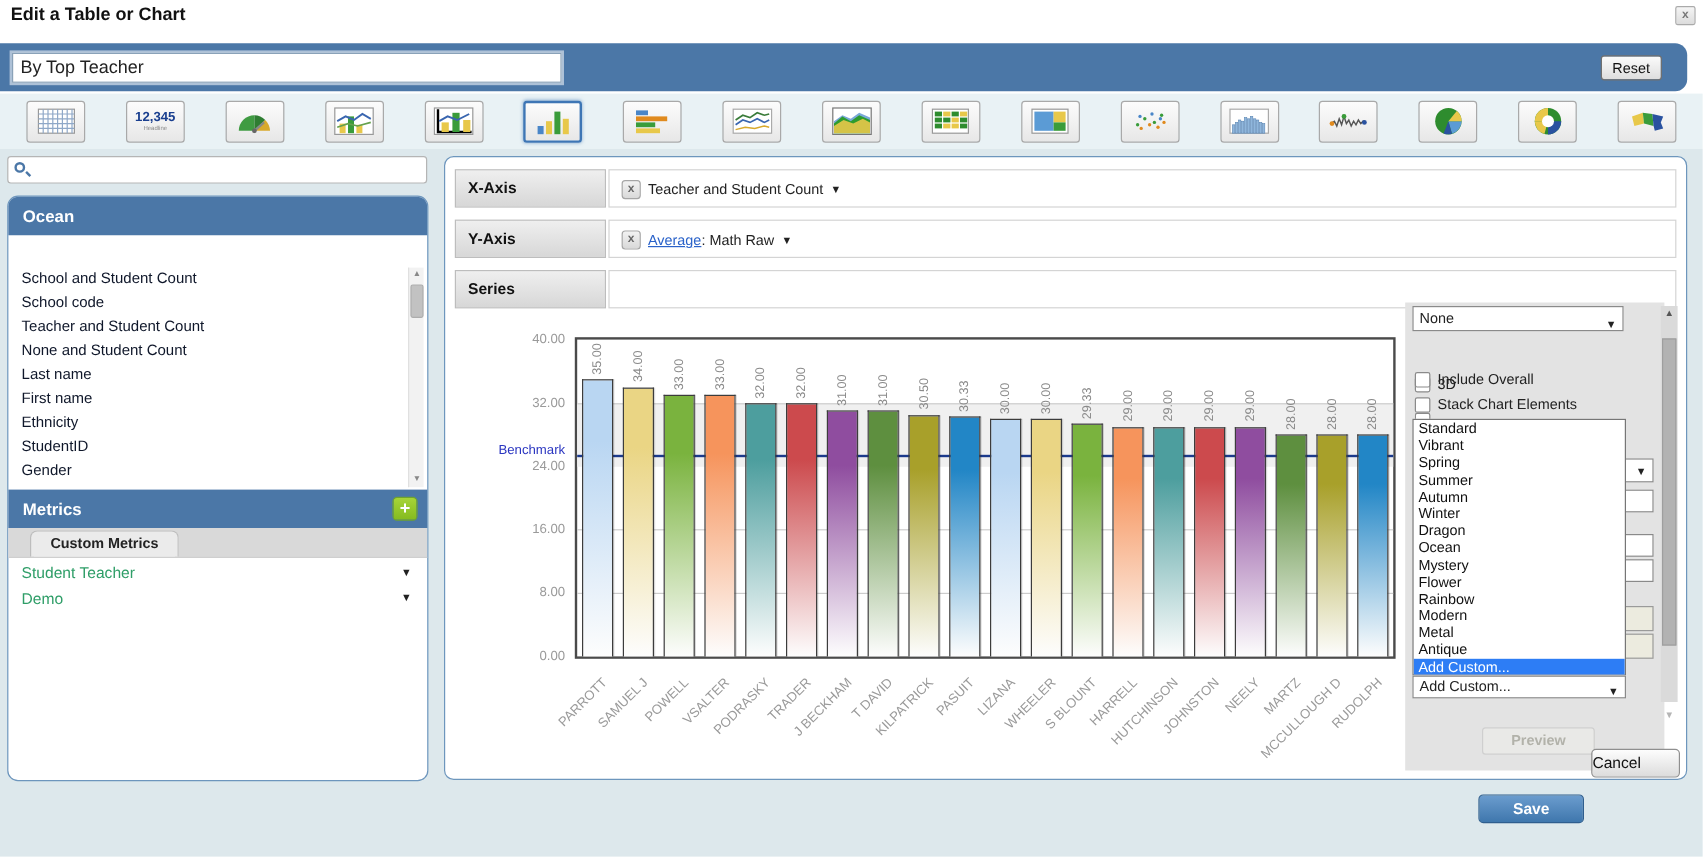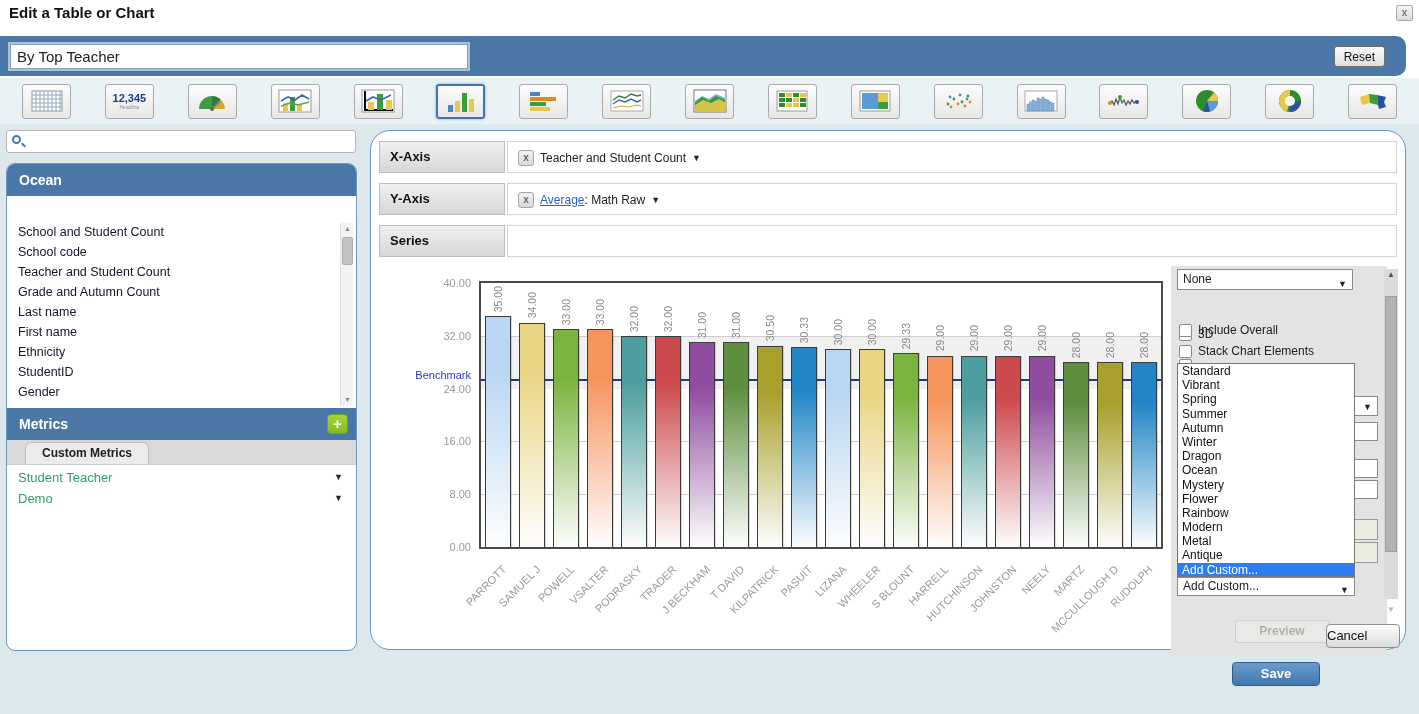--- a/index.html
+++ b/index.html
@@ -51,21 +51,21 @@
   .field-item { font-size:12.5px; color:#0f172a; padding:3px 0 3px 10px; height:20px; cursor:pointer; white-space:nowrap; }
   .vscroll { position:absolute; top:59px; right:3px; width:13px; height:183px; background:#f2f2f2; border-left:1px solid #e0e0e0; }
   .vs-up,.vs-dn { position:absolute; left:0; width:13px; height:12px; color:#888; font-size:7px; text-align:center; line-height:12px; cursor:pointer; }
   .vs-up { top:0; } .vs-dn { bottom:0; }
   .vs-thumb { position:absolute; left:1px; top:14px; width:11px; height:28px; background:#c2c2c2; border:1px solid #adadad; border-radius:2px; cursor:pointer; }
   #metrics-list { position:absolute; left:1px; top:302px; width:347px; height:182px; background:#fff; border-radius:0 0 8px 8px; }
   .metric-item { position:relative; font-size:13px; color:#2f9e68; padding:4px 0 4px 10px; height:21px; cursor:pointer; }
   .metric-caret { position:absolute; right:12px; top:6px; font-size:9px; color:#222; }
 
   
-  #main-panel { position:absolute; left:370px; top:130px; width:1036px; height:520px; background:#fff; border:1px solid #6d96bd; border-radius:20px; }
+  #main-panel { position:absolute; left:370px; top:130px; width:1036px; height:520px; background:#fff; border:1px solid #6d96bd; border-radius:8px; }
   .axis-row-label { position:absolute; left:8px; width:126px; height:32px; background:linear-gradient(#efefef,#d7d7d7);
     border:1px solid #bdbdbd; font-size:13px; font-weight:bold; color:#111; line-height:30px; padding-left:10px; }
   .axis-row-area { position:absolute; left:136px; right:8px; height:32px; background:#fff; border:1px solid #d4d4d4; }
   .chip { position:absolute; left:10px; top:5px; height:21px; display:flex; align-items:center; gap:6px; cursor:pointer; }
   .chip-x { width:16px; height:16px; background:linear-gradient(#f2f2f2,#d9d9d9); border:1px solid #a5a5a5; border-radius:3px;
     color:#666; font-size:10px; font-weight:bold; text-align:center; line-height:14px; }
   .chip-text { font-size:12px; color:#222; }
   .chip-prefix { color:#2a62c9;text-decoration:underline; }
   .chip-caret { font-size:9px; color:#222; }
 
@@ -77,21 +77,21 @@
   .bar { position:absolute; bottom:0; width:26px; border:1px solid #3c3c3c; border-bottom:none; box-shadow:1px 0 0 rgba(0,0,0,.15); }
   .bar-vlabel { position:absolute; width:14px; font-size:10.5px; color:#8a8a8a; writing-mode:vertical-rl; transform:rotate(180deg); text-align:left; white-space:nowrap; }
   .ytick { position:absolute; right:0; width:58px; text-align:right; font-size:11px; color:#9a9a9a; transform:translateY(-50%); }
   #ylabels { position:absolute; left:40px; top:150px; width:60px; height:268px; }
   #bench-label { position:absolute; right:0; font-size:11px; color:#2a35c0; transform:translateY(-100%); white-space:nowrap; }
   #xlabels { position:absolute; left:108px; top:424px; width:684px; height:80px; }
   .xlabel { position:absolute; width:100px; font-size:11px; color:#9a9a9a; text-align:right;
     transform:rotate(-45deg); transform-origin:top right; white-space:nowrap; }
 
   
-  #options-panel { position:absolute; left:800px; top:135px; width:216px; height:390px; background:#e3e3e3; border-radius:0 0 8px 0;padding-left:25px; }
+  #options-panel { position:absolute; left:800px; top:121px; width:216px; height:390px; background:#e3e3e3; border-radius:0 0 8px 0;padding-left:25px; }
   #legend-select { position:absolute; left:6px; top:3px; width:176px; height:21px; background:#fff; border:1px solid #8a8a8a;
     font-size:12px; color:#222; line-height:19px; padding-left:5px; cursor:pointer; }
   .sel-caret { position:absolute; right:5px; top:5px; font-size:9px; color:#222; }
   .opt-check { position:absolute; left:8px; height:16px; display:flex; align-items:center; gap:6px; font-size:12px; color:#222; cursor:pointer; }
   .cb { width:13px; height:13px; background:#fff; border:1px solid #8a8a8a; border-radius:2px; }
   #check-sliver { position:absolute; left:8px; top:92px; width:170px; height:6px; overflow:hidden; }
   .frag { position:absolute; }
   .frag-white { background:#fff; border:1px solid #8a8a8a; }
   .frag-beige { background:#ecebdf; border:1px solid #9a9a9a; }
   #theme-list { position:absolute; left:6px; top:97px; width:178px; height:214px; background:#fff; border:1px solid #767676; z-index:5; overflow:hidden; }
@@ -311,21 +311,21 @@
   </div>
 
   <div id="left-panel">
     <div class="panel-hdr" id="fields-hdr">
       <span>Ocean</span>
     </div>
     <div id="fields-list">
         <div class="field-item">School and Student Count</div>
         <div class="field-item">School code</div>
         <div class="field-item">Teacher and Student Count</div>
-        <div class="field-item">Grade and Autumn Count</div>
+        <div class="field-item">None and Student Count</div>
         <div class="field-item">Last name</div>
         <div class="field-item">First name</div>
         <div class="field-item">Ethnicity</div>
         <div class="field-item">StudentID</div>
         <div class="field-item">Gender</div>
       </div>
     <div class="vscroll">
       <div class="vs-up">▲</div>
       <div class="vs-thumb"></div>
       <div class="vs-dn">▼</div>

